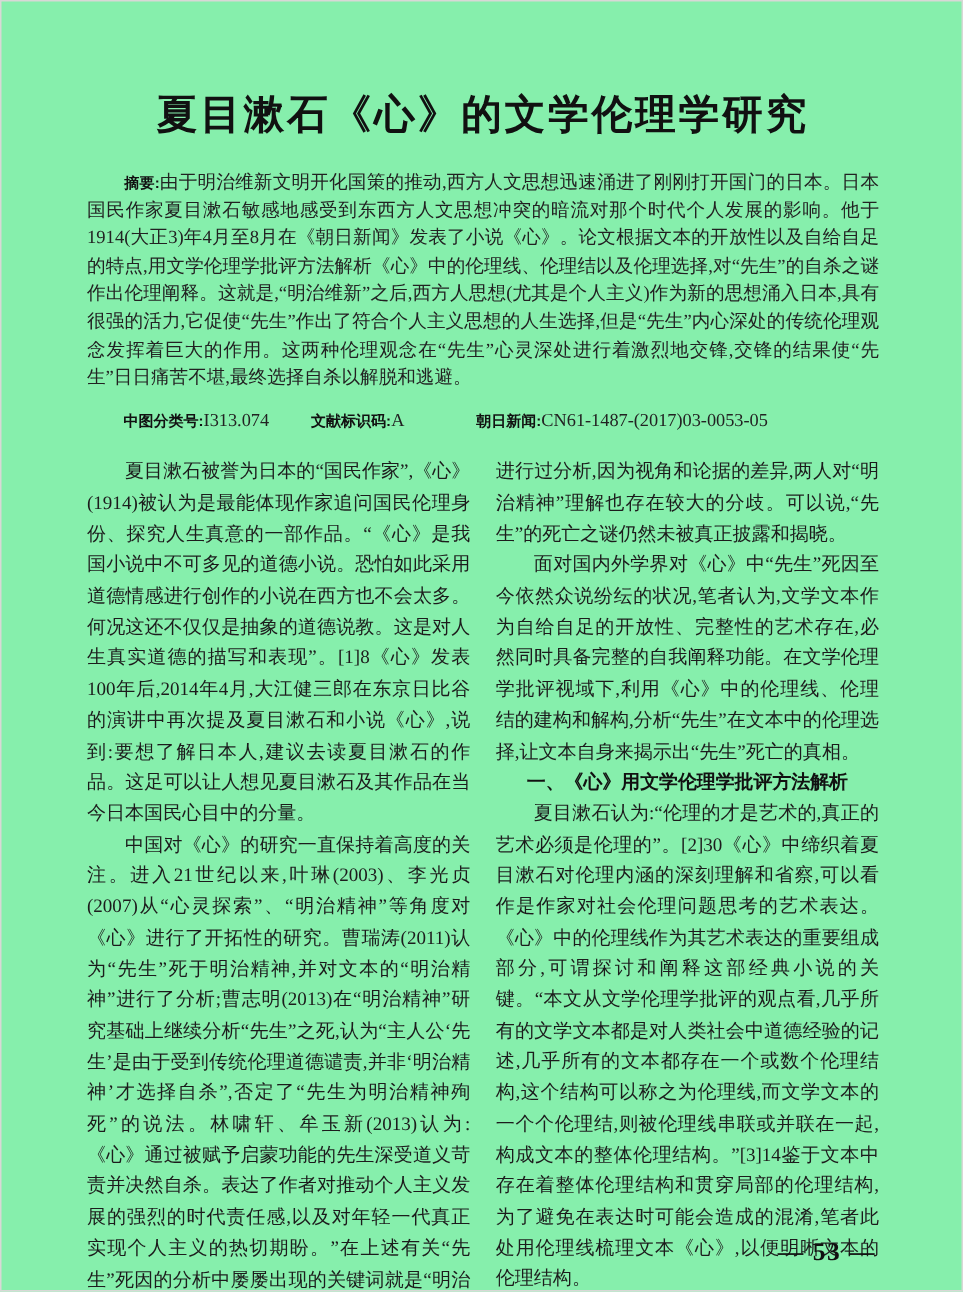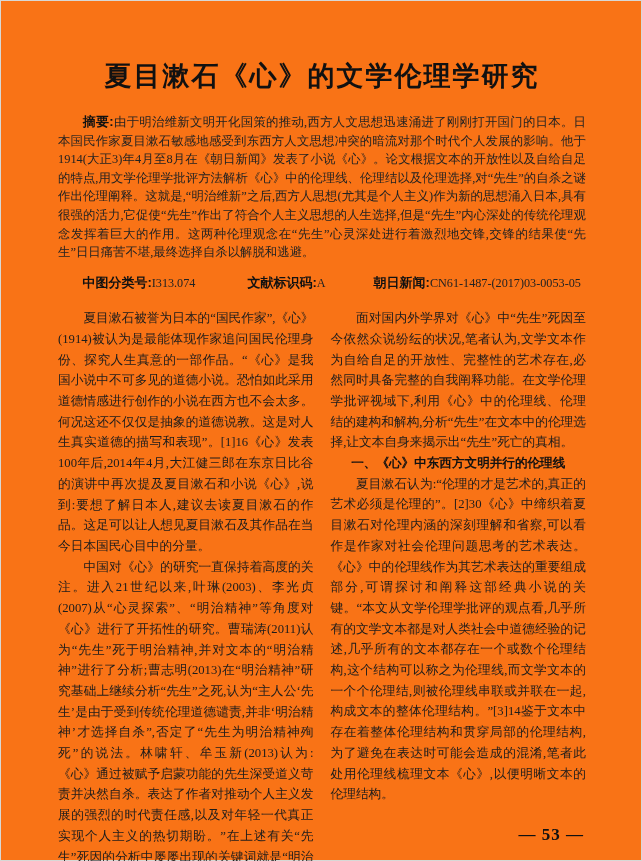--- a/index.html
+++ b/index.html
@@ -6,21 +6,21 @@
     margin: 0;
     padding: 0;
     background: #e8e8e6;
     font-family: "Liberation Serif", "DejaVu Serif", serif;
   }
   .page {
     position: relative;
     width: 642px;
     height: 861px;
     margin: 0 auto;
-    background: #f97316;
+    background: #86efac;
     box-sizing: border-box;
     padding: 52px 56px 0 58px;
     overflow: hidden;
     color: #1a1a1a;
     box-shadow: inset 0 0 0 1px #d8d8d6;
   }
   .title {
     text-align: center;
     font-size: 27px;
     font-weight: 700;
@@ -39,37 +39,37 @@
     margin-top: 18px;
     font-size: 12.4px;
     line-height: 1.5;
     text-align: justify;
     text-indent: 2em;
     color: #222;
   }
   .abstract b, .kw b, .meta b, .footnote b {
     font-family: "Liberation Sans", "DejaVu Sans", sans-serif;
     font-weight: 700;
-    font-size: 13px;
+    font-size: 10px;
     color: #111;
   }
   .kw {
     margin-top: 6px;
     font-size: 12.4px;
     text-indent: 2em;
     color: #222;
   }
   .meta {
     margin-top: 5px;
     font-size: 12.2px;
     padding-left: 2em;
     display: flex;
     color: #222;
   }
-  .meta .m2 { margin-left: 52px; }
+  .meta .m2 { margin-left: 28px; }
   .meta .m3 { margin-left: 48px; }
   .columns {
     display: flex;
     gap: 17px;
     margin-top: 16px;
   }
   .col {
     width: 50%;
     font-size: 12.7px;
     line-height: 1.63;
@@ -108,26 +108,27 @@
 
 
   <div class="meta">
     <span class="m1"><b>中图分类号:</b><span>I313.074</span></span>
     <span class="m2"><b>文献标识码:</b><span>A</span></span>
     <span class="m3"><b>朝日新闻:</b><span>CN61-1487-(2017)03-0053-05</span></span>
   </div>
 
   <div class="columns">
     <div class="col">
-      <p>夏目漱石被誉为日本的“国民作家”,《心》(1914)被认为是最能体现作家追问国民伦理身份、探究人生真意的一部作品。“《心》是我国小说中不可多见的道德小说。恐怕如此采用道德情感进行创作的小说在西方也不会太多。何况这还不仅仅是抽象的道德说教。这是对人生真实道德的描写和表现”。[1]16《心》发表100年后,2014年4月,大江健三郎在东京日比谷的演讲中再次提及夏目漱石和小说《心》,说到:要想了解日本人,建议去读夏目漱石的作品。这足可以让人想见夏目漱石及其作品在当今日本国民心目中的分量。</p>
+      <p>夏目漱石被誉为日本的“国民作家”,《心》(1914)被认为是最能体现作家追问国民伦理身份、探究人生真意的一部作品。“《心》是我国小说中不可多见的道德小说。恐怕如此采用道德情感进行创作的小说在西方也不会太多。何况这还不仅仅是抽象的道德说教。这是对人生真实道德的描写和表现”。[1]8《心》发表100年后,2014年4月,大江健三郎在东京日比谷的演讲中再次提及夏目漱石和小说《心》,说到:要想了解日本人,建议去读夏目漱石的作品。这足可以让人想见夏目漱石及其作品在当今日本国民心目中的分量。</p>
       <p>中国对《心》的研究一直保持着高度的关注。进入21世纪以来,叶琳(2003)、李光贞(2007)从“心灵探索”、“明治精神”等角度对《心》进行了开拓性的研究。曹瑞涛(2011)认为“先生”死于明治精神,并对文本的“明治精神”进行了分析;曹志明(2013)在“明治精神”研究基础上继续分析“先生”之死,认为“主人公‘先生’是由于受到传统伦理道德谴责,并非‘明治精神’才选择自杀”,否定了“先生为明治精神殉死”的说法。林啸轩、牟玉新(2013)认为:《心》通过被赋予启蒙功能的先生深受道义苛责并决然自杀。表达了作者对推动个人主义发展的强烈的时代责任感,以及对年轻一代真正实现个人主义的热切期盼。”在上述有关“先生”死因的分析中屡屡出现的关键词就是“明治精神”和“个人主义”。李光贞(2007)和曹瑞涛(2011)均对“明治精神”</p>
     </div>
     <div class="col">
+      <p class="no-indent">进行过分析,因为视角和论据的差异,两人对“明治精神”理解也存在较大的分歧。可以说,“先生”的死亡之谜仍然未被真正披露和揭晓。</p>
       <p>面对国内外学界对《心》中“先生”死因至今依然众说纷纭的状况,笔者认为,文学文本作为自给自足的开放性、完整性的艺术存在,必然同时具备完整的自我阐释功能。在文学伦理学批评视域下,利用《心》中的伦理线、伦理结的建构和解构,分析“先生”在文本中的伦理选择,让文本自身来揭示出“先生”死亡的真相。</p>
-      <p class="heading">一、《心》中东西方文明并行的伦理线</p>
+      <p class="heading">一、《心》用文学伦理学批评方法解析</p>
       <p>夏目漱石认为:“伦理的才是艺术的,真正的艺术必须是伦理的”。[2]30《心》中缔织着夏目漱石对伦理内涵的深刻理解和省察,可以看作是作家对社会伦理问题思考的艺术表达。《心》中的伦理线作为其艺术表达的重要组成部分,可谓探讨和阐释这部经典小说的关键。“本文从文学伦理学批评的观点看,几乎所有的文学文本都是对人类社会中道德经验的记述,几乎所有的文本都存在一个或数个伦理结构,这个结构可以称之为伦理线,而文学文本的一个个伦理结,则被伦理线串联或并联在一起,构成文本的整体伦理结构。”[3]14鉴于文本中存在着整体伦理结构和贯穿局部的伦理结构,为了避免在表达时可能会造成的混淆,笔者此处用伦理线梳理文本《心》,以便明晰文本的伦理结构。</p>
 
     </div>
   </div>
 
   <div class="page-number">— 53 —</div>
 
 </div>
 
 </body></html>

